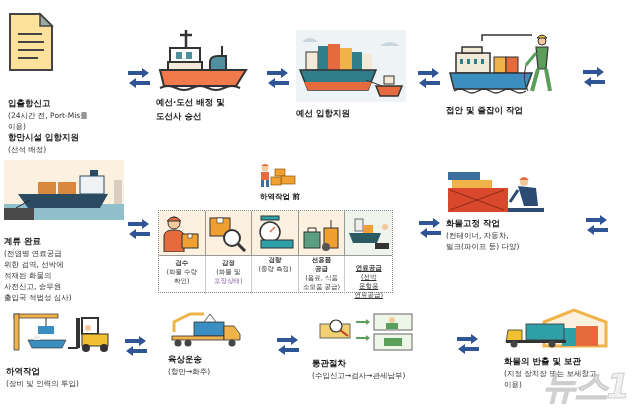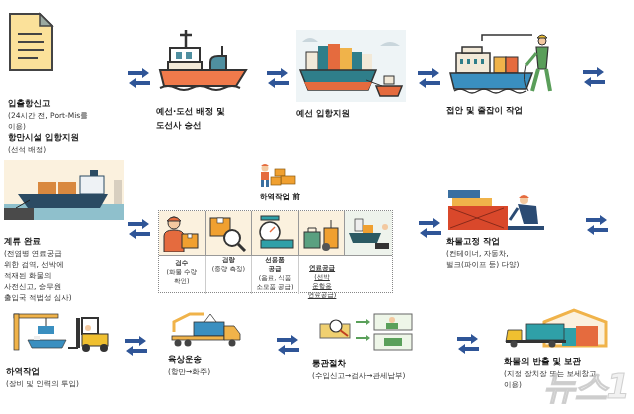--- a/index.html
+++ b/index.html
@@ -56,21 +56,21 @@
     <line x1="24" y1="9" x2="36" y2="9" stroke="#333" stroke-width="2.5"></line>
     <rect x="14" y="22" width="30" height="14" fill="#fff" stroke="#333" stroke-width="2"></rect>
     <rect x="20" y="26" width="6" height="7" fill="#4f8fa0"></rect>
     <rect x="30" y="26" width="6" height="7" fill="#4f8fa0"></rect>
     <rect x="12" y="36" width="34" height="8" fill="#f2e9d8" stroke="#333" stroke-width="2"></rect>
     <line x1="66" y1="20" x2="66" y2="30" stroke="#333" stroke-width="2"></line>
     <path d="M54 44 V36 Q54 30 62 30 H70 V44 Z" fill="#4f8fa0" stroke="#333" stroke-width="2"></path>
     <path d="M4 44 H90 L80 60 H8 Z" fill="#f07a4b" stroke="#333" stroke-width="2"></path>
     <path d="M4 62 Q12 58 20 62 T36 62 T52 62 T68 62 T84 62" fill="none" stroke="#333" stroke-width="2"></path>
   </svg>
-  <div class="title" style="margin-top:12px;">예선·도선 배정 및</div>
+  <div class="title" style="margin-top:3px;">예선·도선 배정 및</div>
   <div class="title" style="margin-top:2px;">도선사 승선</div>
 </div>
 
 <svg class="arrow" style="left:266px; top:68px;">
     <use href="#arr"></use>
   </svg>
 
 <div class="step" style="left:296px; top:30px; width:115px;">
   <svg width="110" height="72" viewBox="0 0 110 72">
     <rect x="0" y="0" width="110" height="72" fill="#eef4f6"></rect>
@@ -202,20 +202,25 @@
       <rect x="28" y="30" width="14" height="6" fill="#333"></rect>
       <circle cx="38" cy="14" r="3" fill="#f3c9a0"></circle>
     </svg>
   </div>
 
   <div class="tc-txt">
     <span class="h">검수</span>
     <span style="display:block">(화물 수량</span>
     <span style="display:block">확인)</span>
   </div>
+  <div class="tc-txt">
+    <span class="h">감정</span>
+    <span style="display:block">(화물 및</span>
+    <span style="display:block" class="u">포장상태)</span>
+  </div>
   <div class="tc-txt" style="padding-top:0;">
     <span class="h">검량</span>
     <span style="display:block">(중량 측정)</span>
   </div>
   <div class="tc-txt" style="padding-top:0;">
     <span class="h">선용품</span>
     <span class="h">공급</span>
     <span style="display:block">(음료, 식품</span>
     <span style="display:block">소모품 공급)</span>
   </div>
@@ -224,21 +229,21 @@
     <span style="display:block">(선박</span>
     <span style="display:block">운항용</span>
     <span style="display:block">연료공급)</span>
   </div>
 </div>
 
 <svg class="arrow" style="left:418px; top:218px;">
     <use href="#arr"></use>
   </svg>
 
-<div class="step" style="left:446px; top:190px; width:120px;">
+<div class="step" style="left:446px; top:172px; width:120px;">
   <svg width="100" height="40" viewBox="0 0 100 40">
     <rect x="2" y="0" width="32" height="8" fill="#3a6fa0"></rect>
     <rect x="6" y="8" width="40" height="8" fill="#f0b34a"></rect>
     <rect x="2" y="16" width="60" height="24" fill="#d9482b"></rect>
     <line x1="4" y1="18" x2="58" y2="38" stroke="#8a2a1a" stroke-width="1"></line>
     <line x1="58" y1="18" x2="4" y2="38" stroke="#8a2a1a" stroke-width="1"></line>
     <circle cx="78" cy="10" r="4" fill="#f3c9a0"></circle>
     <path d="M73 8 Q78 2 83 8 Z" fill="#e56b3e"></path>
     <path d="M72 14 L90 16 L92 34 L78 34 Z" fill="#2b4b73"></path>
     <line x1="72" y1="18" x2="64" y2="30" stroke="#2b4b73" stroke-width="3"></line>

